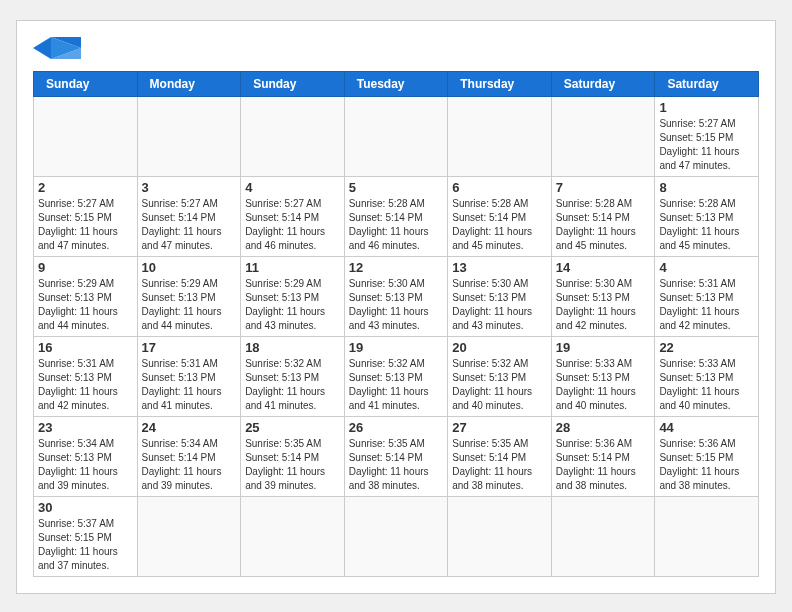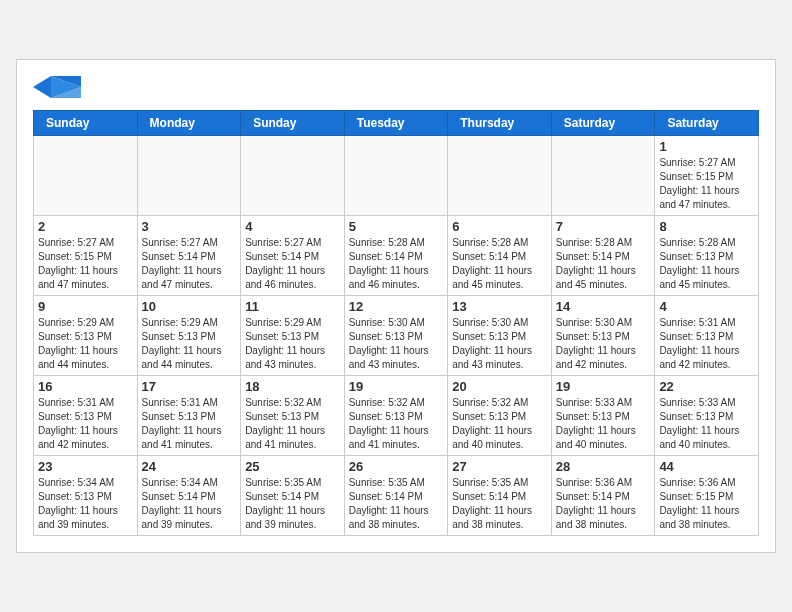--- a/index.html
+++ b/index.html
@@ -335,15 +335,30 @@
 and 38 minutes.</div>
           </td>
           <td>
             <div class="day-number">44</div>
             <div class="day-info" style="white-space: pre-line;">Sunrise: 5:36 AM
 Sunset: 5:15 PM
 Daylight: 11 hours
 and 38 minutes.</div>
           </td>
         </tr>
+        <tr class="last-row">
+          <td>
+            <div class="day-number">30</div>
+            <div class="day-info" style="white-space: pre-line;">Sunrise: 5:37 AM
+Sunset: 5:15 PM
+Daylight: 11 hours
+and 37 minutes.</div>
+          </td>
+          <td class="empty"></td>
+          <td class="empty"></td>
+          <td class="empty"></td>
+          <td class="empty"></td>
+          <td class="empty"></td>
+          <td class="empty"></td>
+        </tr>
       </tbody>
   </table>
 </div>
 
 </body></html>

